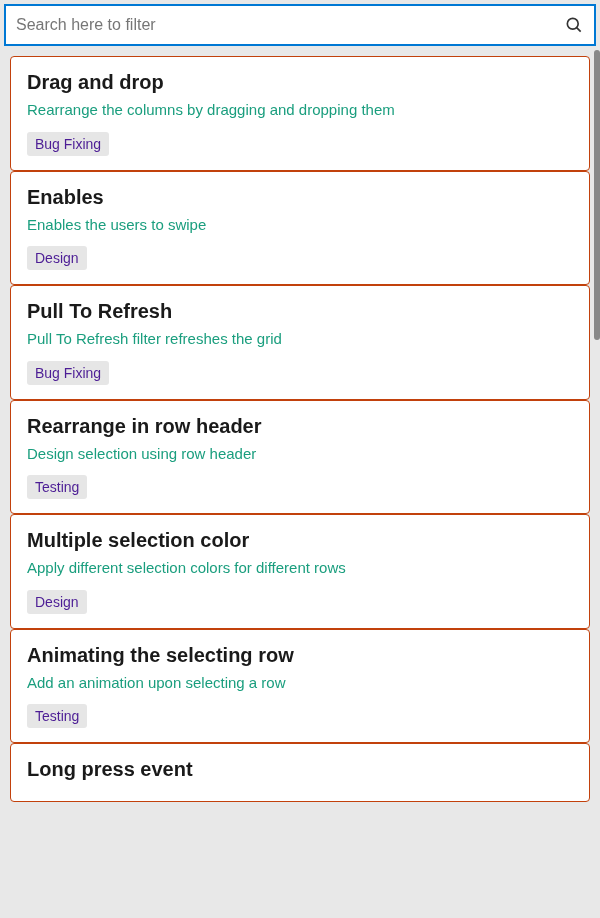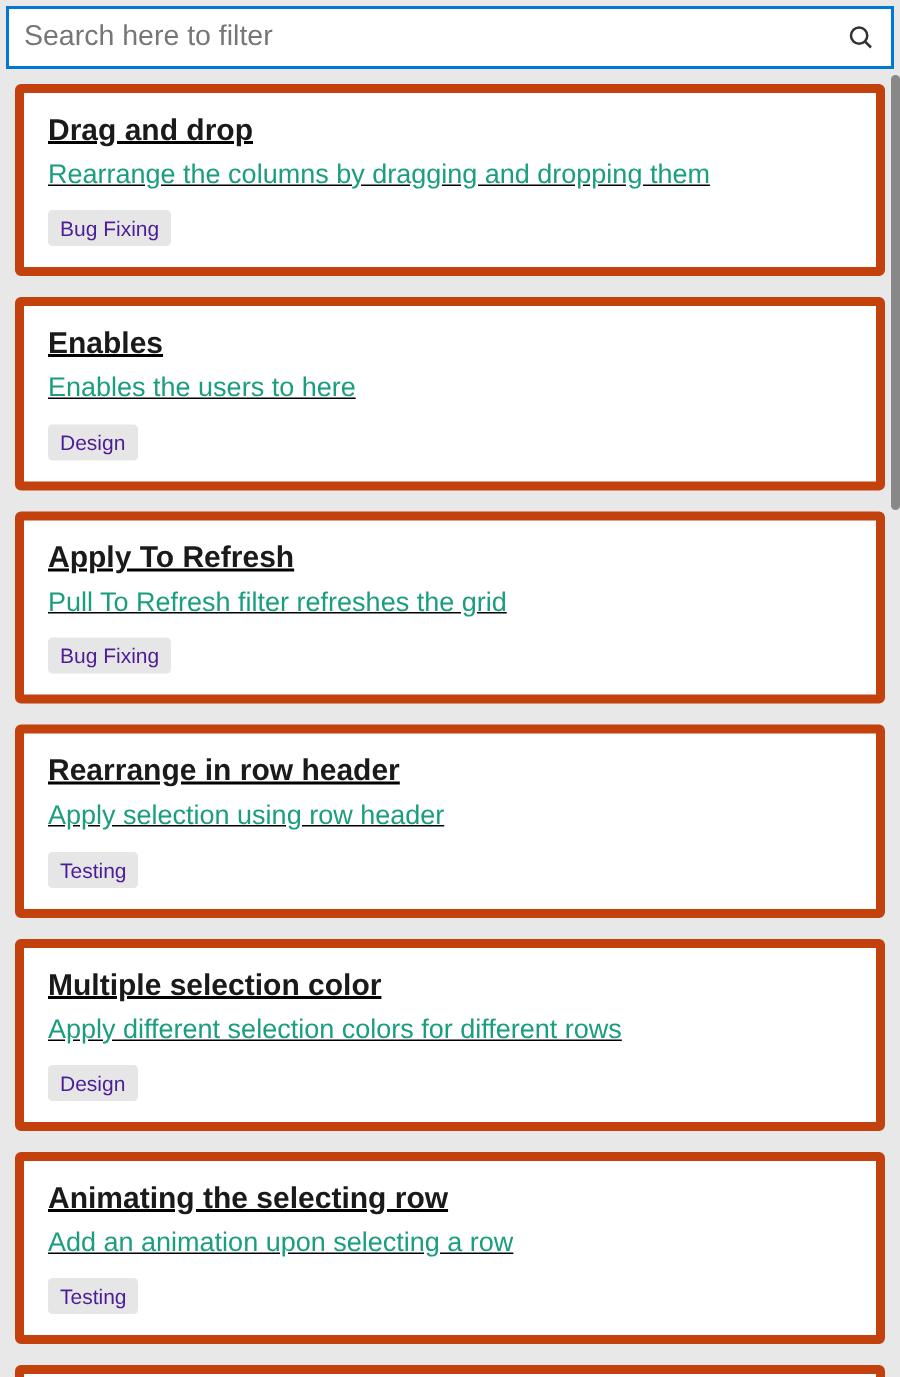--- a/index.html
+++ b/index.html
@@ -16,55 +16,53 @@
       background: #fff;
       border: 2px solid #0078d4;
       margin: 4px;
       padding: 4px 10px;
       height: 42px;
     }
     .search-input {
       flex: 1;
       border: none;
       outline: none;
-      font-size: 19px;
+      font-size: 16px;
       color: #333;
       font-family: inherit;
     }
     .search-input::placeholder {
       color: #767676;
     }
     .search-icon {
       width: 20px;
       height: 20px;
       color: #333;
       flex-shrink: 0;
     }
     .list-container {
       padding: 6px 10px;
       height: calc(918px - 50px);
       overflow-y: auto;
       position: relative;
     }
     .card {
       background: #fff;
-      border: 6px solid #c2410c;
+      border: 1px solid #c2410c;
       border-radius: 4px;
       padding: 14px 16px 14px 16px;
-      margin-bottom: 14px;
-      text-decoration: underline;
     }
     .card-title {
       font-size: 20px;
       font-weight: 700;
       color: #1a1a1a;
       margin-bottom: 6px;
     }
     .card-desc {
-      font-size: 18px;
+      font-size: 15px;
       color: #1a9e7e;
       margin-bottom: 12px;
       line-height: 1.3;
     }
     .card-tag {
       display: inline-block;
       background: #e6e6e6;
       color: #4c1d95;
       font-size: 14px;
       padding: 4px 8px;
@@ -97,33 +95,33 @@
   <div class="scrollbar-track"></div>
 
   <div class="card">
     <div class="card-title">Drag and drop</div>
     <div class="card-desc">Rearrange the columns by dragging and dropping them</div>
     <span class="card-tag">Bug Fixing</span>
   </div>
 
   <div class="card">
     <div class="card-title">Enables</div>
-    <div class="card-desc">Enables the users to here</div>
+    <div class="card-desc">Enables the users to swipe</div>
     <span class="card-tag">Design</span>
   </div>
 
   <div class="card">
-    <div class="card-title">Apply To Refresh</div>
+    <div class="card-title">Pull To Refresh</div>
     <div class="card-desc">Pull To Refresh filter refreshes the grid</div>
     <span class="card-tag">Bug Fixing</span>
   </div>
 
   <div class="card">
     <div class="card-title">Rearrange in row header</div>
-    <div class="card-desc">Apply selection using row header</div>
+    <div class="card-desc">Design selection using row header</div>
     <span class="card-tag">Testing</span>
   </div>
 
   <div class="card">
     <div class="card-title">Multiple selection color</div>
     <div class="card-desc">Apply different selection colors for different rows</div>
     <span class="card-tag">Design</span>
   </div>
 
   <div class="card">

